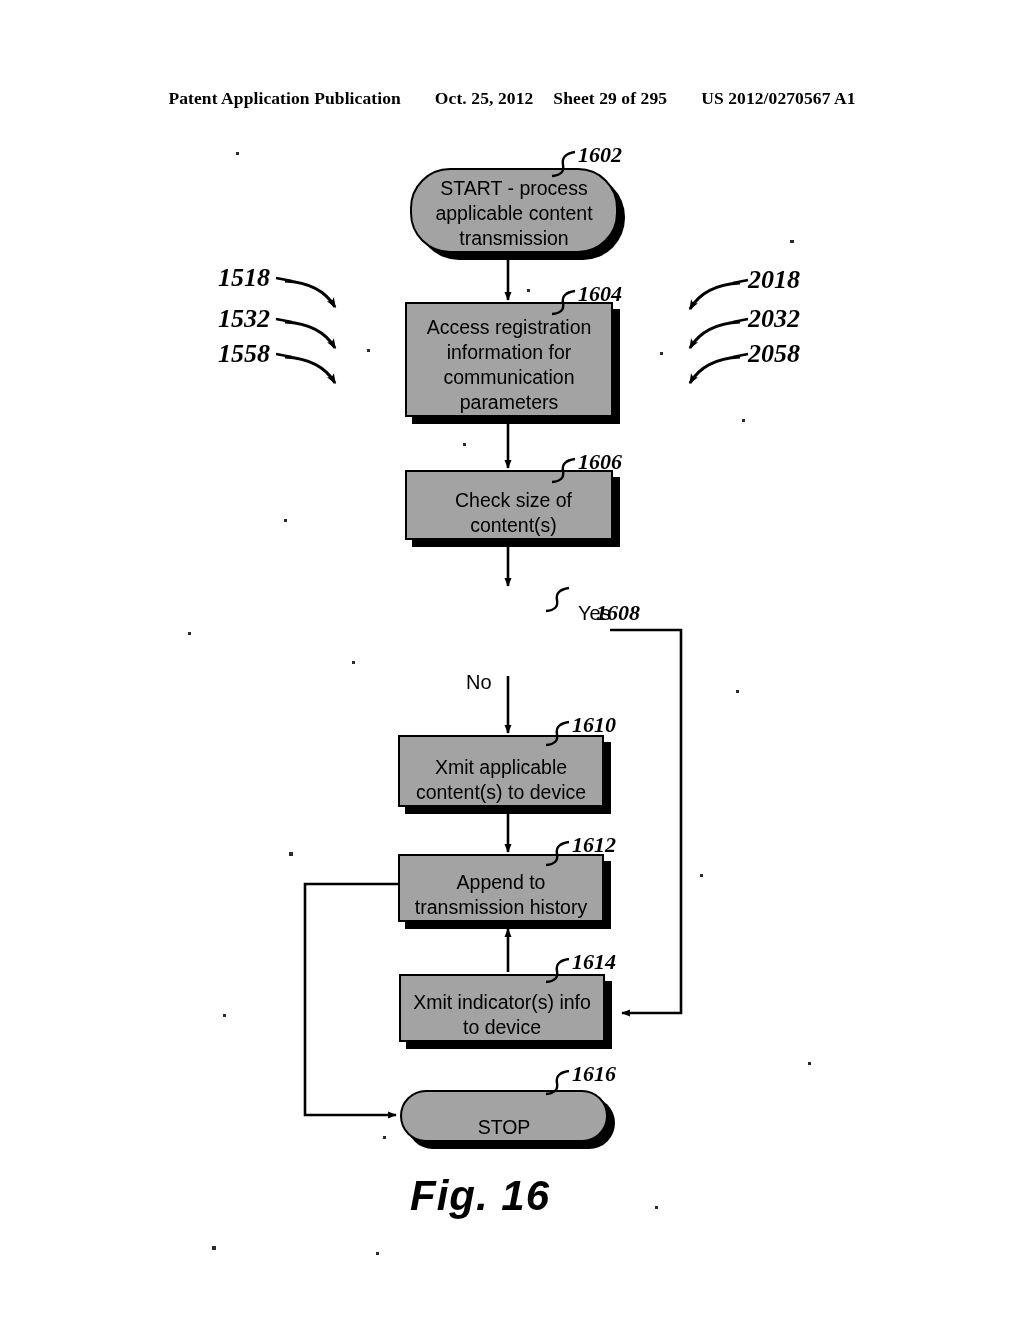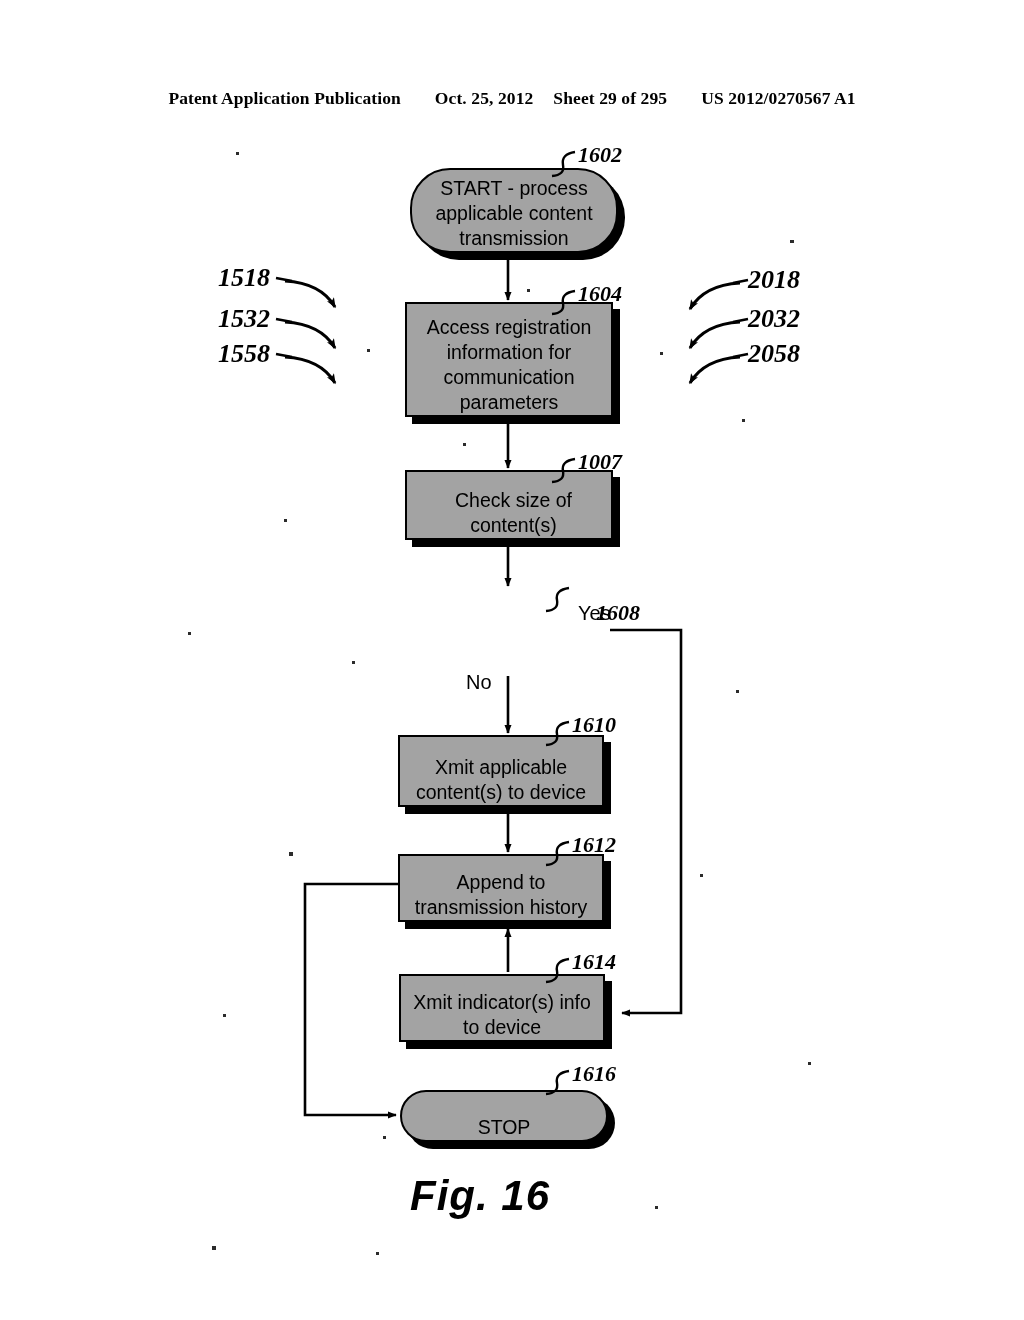--- a/index.html
+++ b/index.html
@@ -209,21 +209,21 @@
   <div class="shadow" style="left:412px;top:309px;width:208px;height:115px;"></div>
   <div class="node process" style="left:405px;top:302px;width:208px;height:115px;">
     <div class="lbl">Access registration information for communication parameters</div>
   </div>
   <div class="ref" style="left:578px;top:281px;">1604</div>
 
   <div class="shadow" style="left:412px;top:477px;width:208px;height:70px;"></div>
   <div class="node process" style="left:405px;top:470px;width:208px;height:70px;padding-left:9px;">
     <div class="lbl">Check size of content(s)</div>
   </div>
-  <div class="ref" style="left:578px;top:449px;">1007</div>
+  <div class="ref" style="left:578px;top:449px;">1606</div>
 
   <div class="ref" style="left:596px;top:578px;margin-top:22px;">1608</div>
   <div class="branch-lbl" style="left:578px;top:602px;">Yes</div>
   <div class="branch-lbl" style="left:466px;top:671px;">No</div>
 
   <div class="shadow" style="left:405px;top:742px;width:206px;height:72px;"></div>
   <div class="node process" style="left:398px;top:735px;width:206px;height:72px;">
     <div class="lbl">Xmit applicable content(s) to device</div>
   </div>
   <div class="ref" style="left:572px;top:712px;">1610</div>

